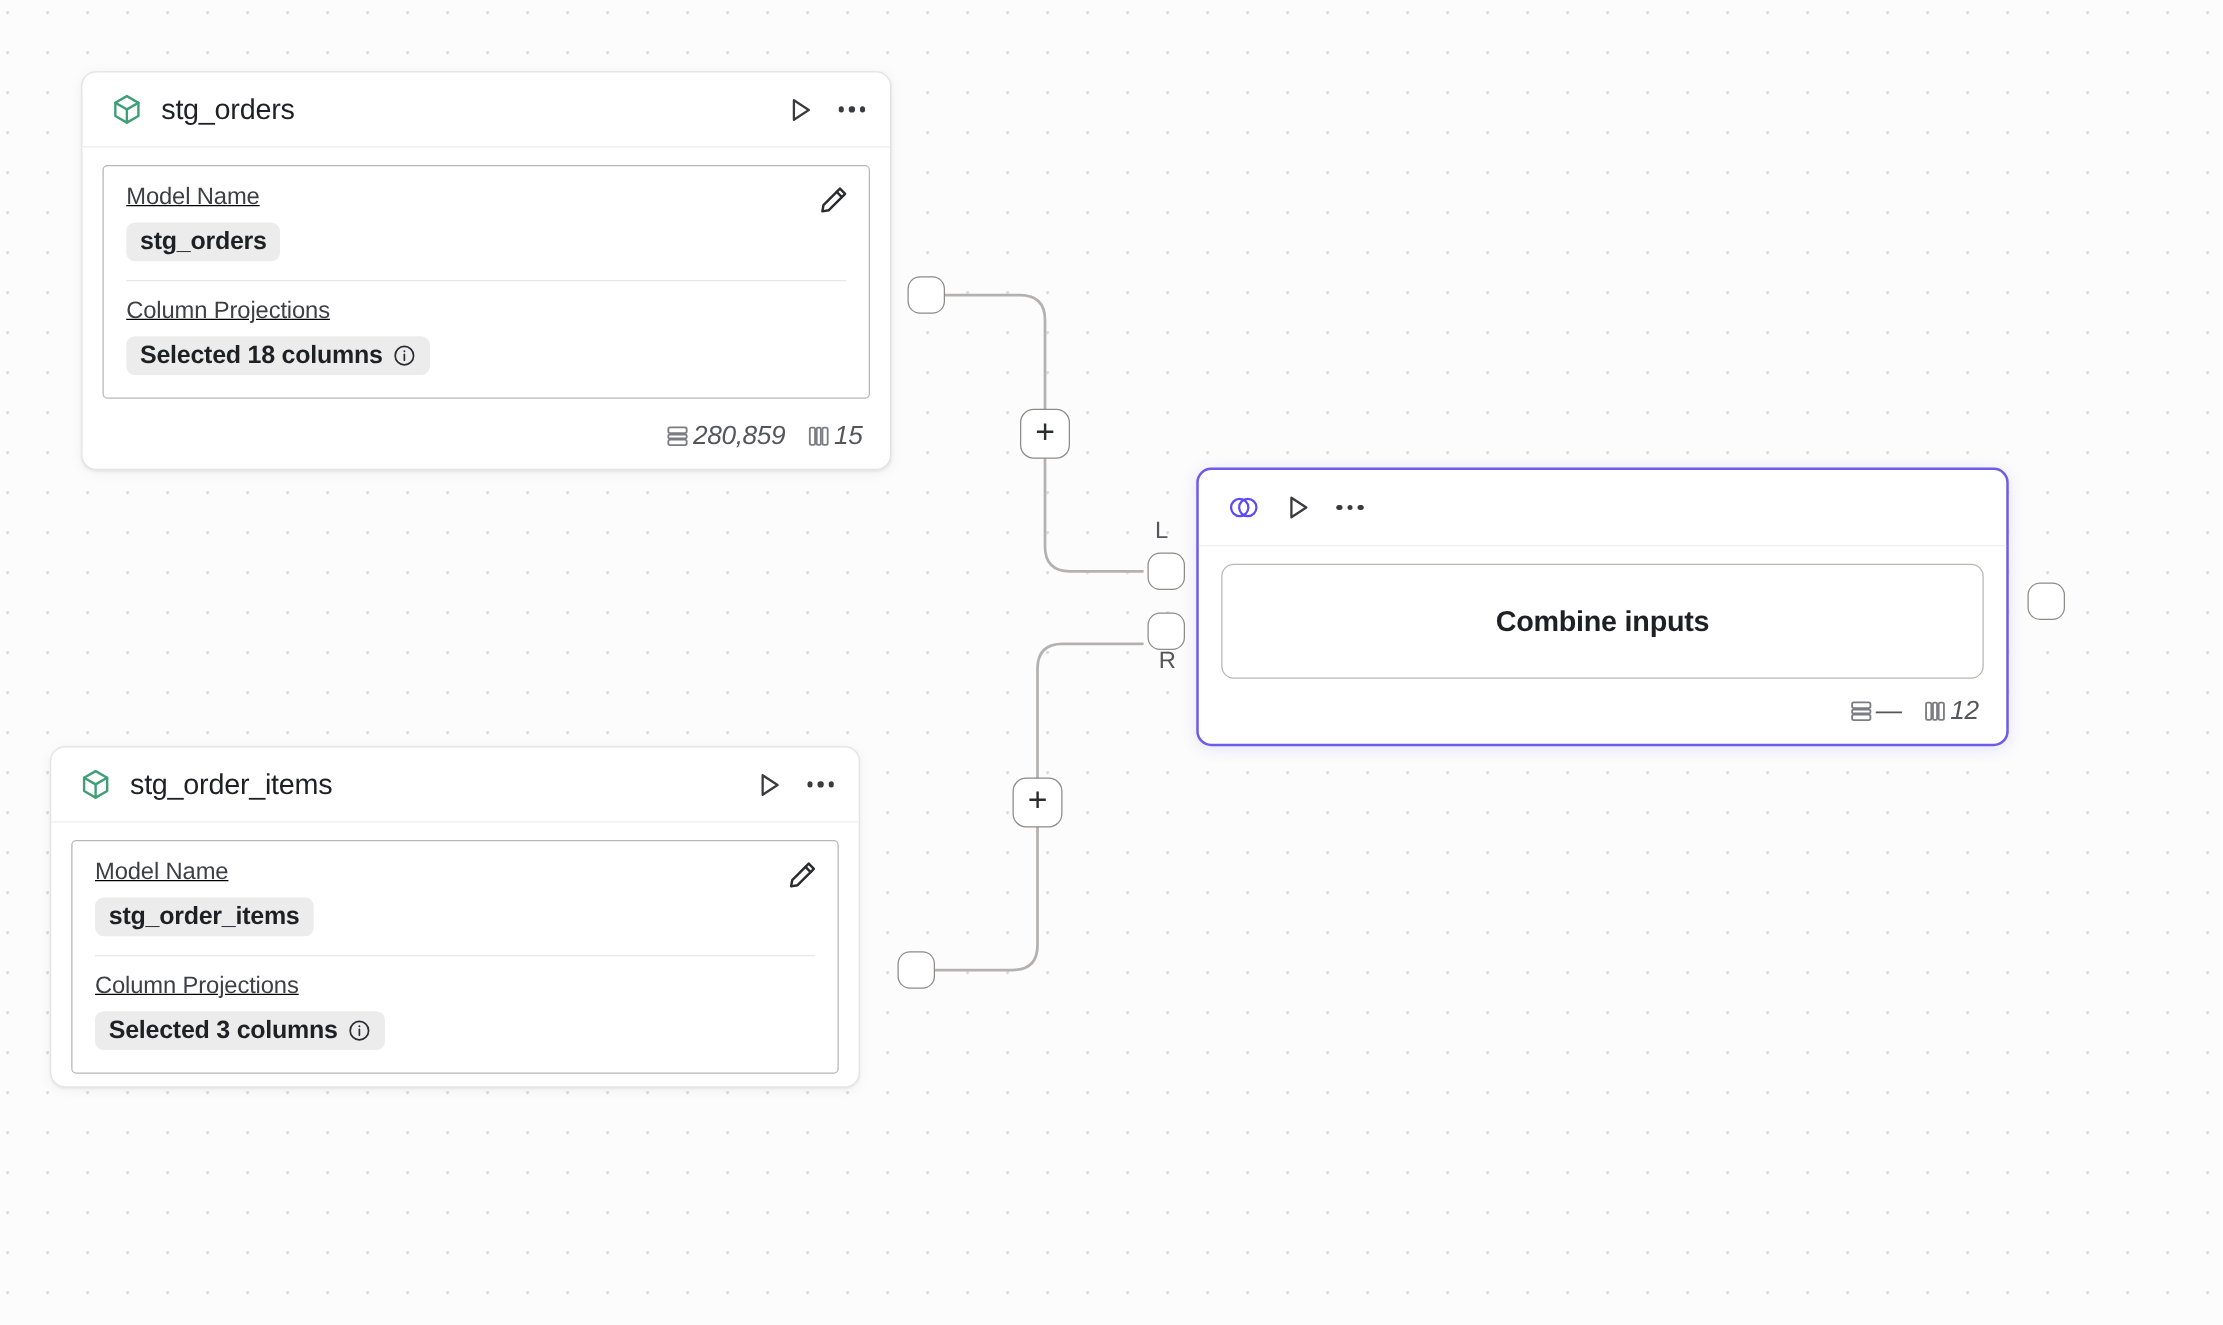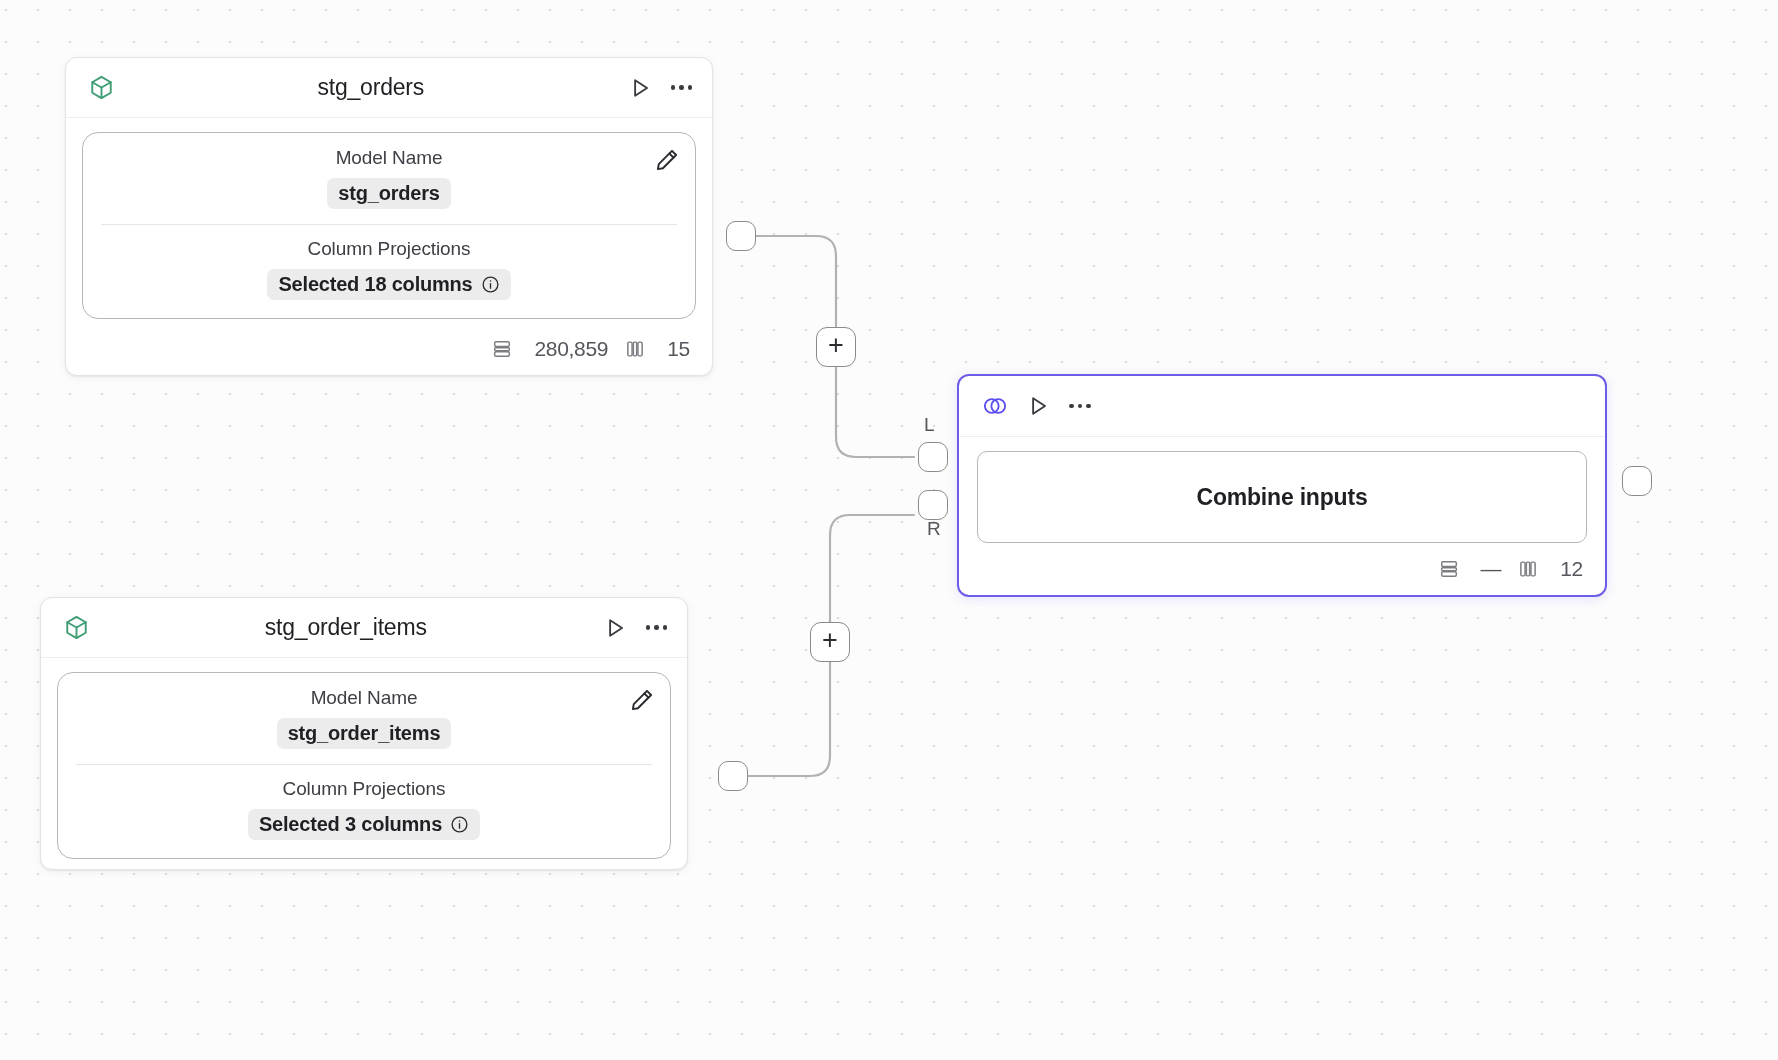--- a/index.html
+++ b/index.html
@@ -34,21 +34,20 @@
 
   
   .node {
     position: absolute;
     background: #ffffff;
     border: 1px solid #e3e3e6;
     border-radius: 12px;
     box-shadow: 0 1px 2px rgba(16,16,24,0.06), 0 2px 10px rgba(16,16,24,0.05);
     display: flex;
     flex-direction: column;
-    text-align: center;
   }
   .node.selected {
     border: 2px solid #6c5ce7;
     box-shadow: 0 2px 12px rgba(108,92,231,0.16);
   }
 
   .node-header {
     display: flex;
     align-items: center;
     gap: 12px;
@@ -78,24 +77,25 @@
     cursor: pointer;
     background: transparent;
     border: none;
     padding: 2px;
   }
 
   .node-body { padding: 14px 16px 10px 16px; }
 
   .inner-card {
     border: 1px solid #b9b6b3;
-    border-radius: 16px;
+    border-radius: 4px;
     padding: 14px 18px 18px 18px;
     position: relative;
     background: #fff;
+    text-decoration: underline;
   }
   .field-label {
     font-size: 19px;
     color: #3d3f45;
     margin-bottom: 9px;
     letter-spacing: -0.1px;
   }
   .chip {
     display: inline-flex;
     align-items: center;
@@ -121,21 +121,21 @@
 
   .node-footer {
     display: flex;
     align-items: center;
     justify-content: flex-end;
     gap: 16px;
     padding: 8px 22px 14px 22px;
     font-size: 21px;
     color: #55565c;
   }
-  .stat { display: inline-flex; align-items: center; gap: 21px; }
+  .stat { display: inline-flex; align-items: center; gap: 1px; font-style: italic; }
   .stat-val { letter-spacing: -0.3px; }
 
   
   .combine-box {
     border: 1px solid #b9b6b3;
     border-radius: 10px;
     height: 92px;
     display: flex;
     align-items: center;
     justify-content: center;

